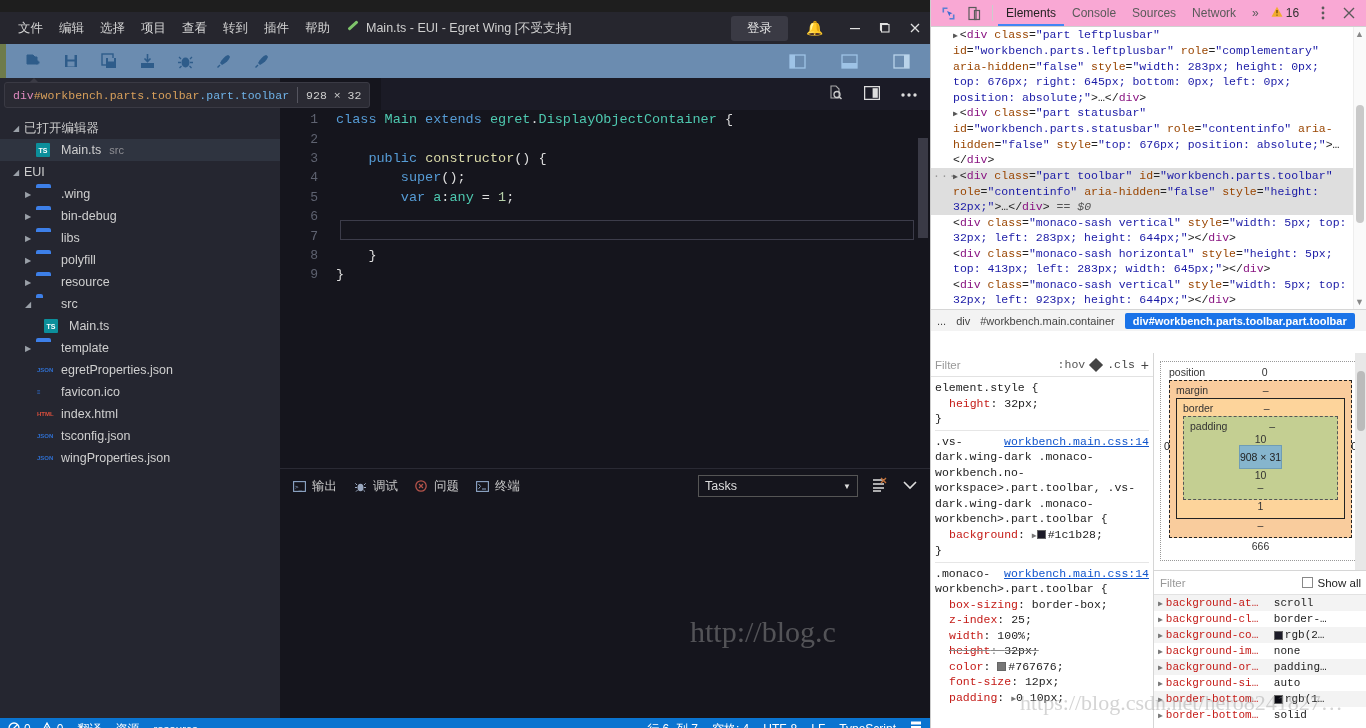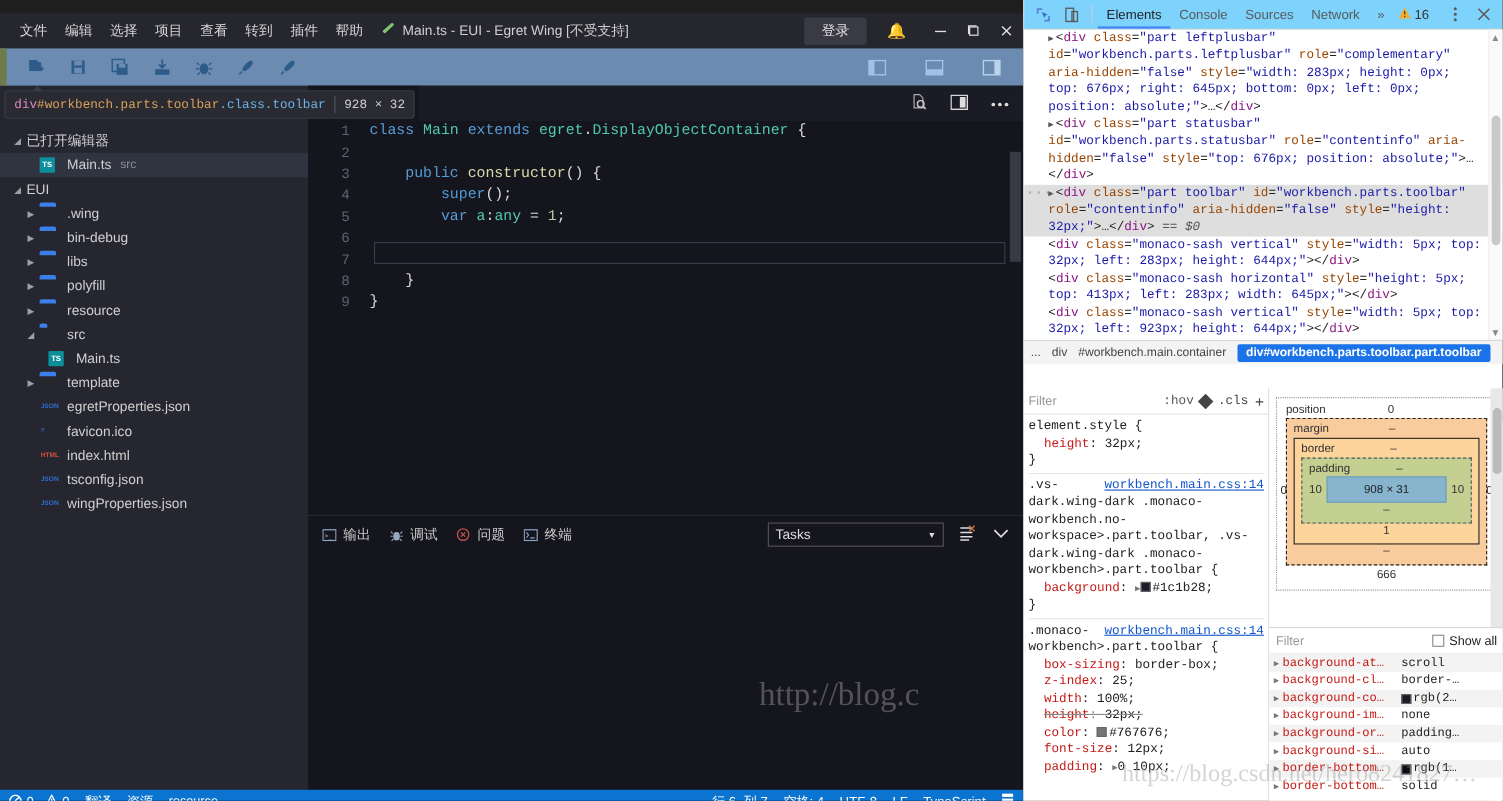--- a/index.html
+++ b/index.html
@@ -94,21 +94,21 @@
   
   .status { position:absolute; left:0; bottom:0; width:930px; height:22px; background:#0a74d0;
             display:flex; align-items:center; color:#fff; font-size:12px; padding:0 8px; }
   .st { display:flex; align-items:center; gap:4px; margin-right:14px; cursor:pointer;}
   .status-right{ margin-left:auto; display:flex; align-items:center; gap:14px;}
 
   
   .dev { position:absolute; left:930px; top:0; width:436px; height:728px; background:#fff;
          font-family:"Liberation Sans", sans-serif; font-size:11px; color:#222;
          border-left:1px solid #cdcdcd;}
-  .dev-top { height:27px; border-bottom:1px solid #d0d0d0; display:flex; align-items:center; padding:0 4px; background:#7dd3fc;}
+  .dev-top { height:27px; border-bottom:1px solid #d0d0d0; display:flex; align-items:center; padding:0 4px; background:#f9a8d4;}
   .dv-ico { width:26px; height:26px; display:flex; align-items:center; justify-content:center; cursor:pointer;}
   .dv-sep { width:1px; height:16px; background:#ccc; margin:0 5px;}
   .dv-tab { padding:0 8px; height:26px; line-height:26px; font-size:12px; color:#5a5a5a; cursor:pointer;}
   .dv-tab.active { color:#222; border-bottom:2px solid #4285f4;}
   .dv-warn { display:flex; align-items:center; gap:3px; font-size:12px; color:#333; margin-left:4px; cursor:pointer;}
   .dv-right { margin-left:auto; display:flex; align-items:center;}
 
   .domtree { position:absolute; left:0; top:27px; width:436px; height:282px; overflow:hidden;
              font-family:"Liberation Mono", monospace; font-size:11.5px; line-height:15.4px; background:#fff;}
   .dline { padding-left:22px; padding-right:16px; white-space:normal; word-break:break-word;}
@@ -533,21 +533,21 @@
               <rect x="1" y="9.5" width="10" height="3" fill="#fff"></rect>
             </svg>
         </span>
       </div>
     </div>
 
     <div class="tt" style="left:4px; top:70px;">
       <span class="tt-arrow"></span>
       <span class="tag">div</span>
         <span class="b1">#workbench.parts.toolbar</span>
-        <span class="b2">.class.toolbar</span>
+        <span class="b2">.part.toolbar</span>
       <span class="divider"></span>
       <span class="dim">928 × 32</span>
     </div>
   </div>
 
   <div class="dev">
 
     <div class="dev-top">
       <div class="dv-ico">
         <svg width="15" height="15" viewBox="0 0 15 15">
@@ -671,21 +671,21 @@
                 <span class="bm-lbl">border</span>
                 <span class="bm-center" style="flex:1;">–</span>
                 <span style="width:18px;"></span>
               </div>
               <div class="bm-padding">
                 <div class="bm-row">
                   <span class="bm-lbl">padding</span>
                   <span class="bm-center" style="flex:1;">–</span>
                   <span style="width:14px;"></span>
                 </div>
-                <div class="bm-row" style="margin-top:1px;">
+                <div class="bm-row" style="margin-top:1px;flex-direction:column;">
                   <span class="bm-side">10</span>
                   <span class="bm-content" style="flex:1;margin:0 4px;">908 × 31</span>
                   <span class="bm-side">10</span>
                 </div>
                 <div class="bm-center">–</div>
               </div>
               <div class="bm-center">1</div>
             </div>
             <div class="bm-center">–</div>
           </div>

